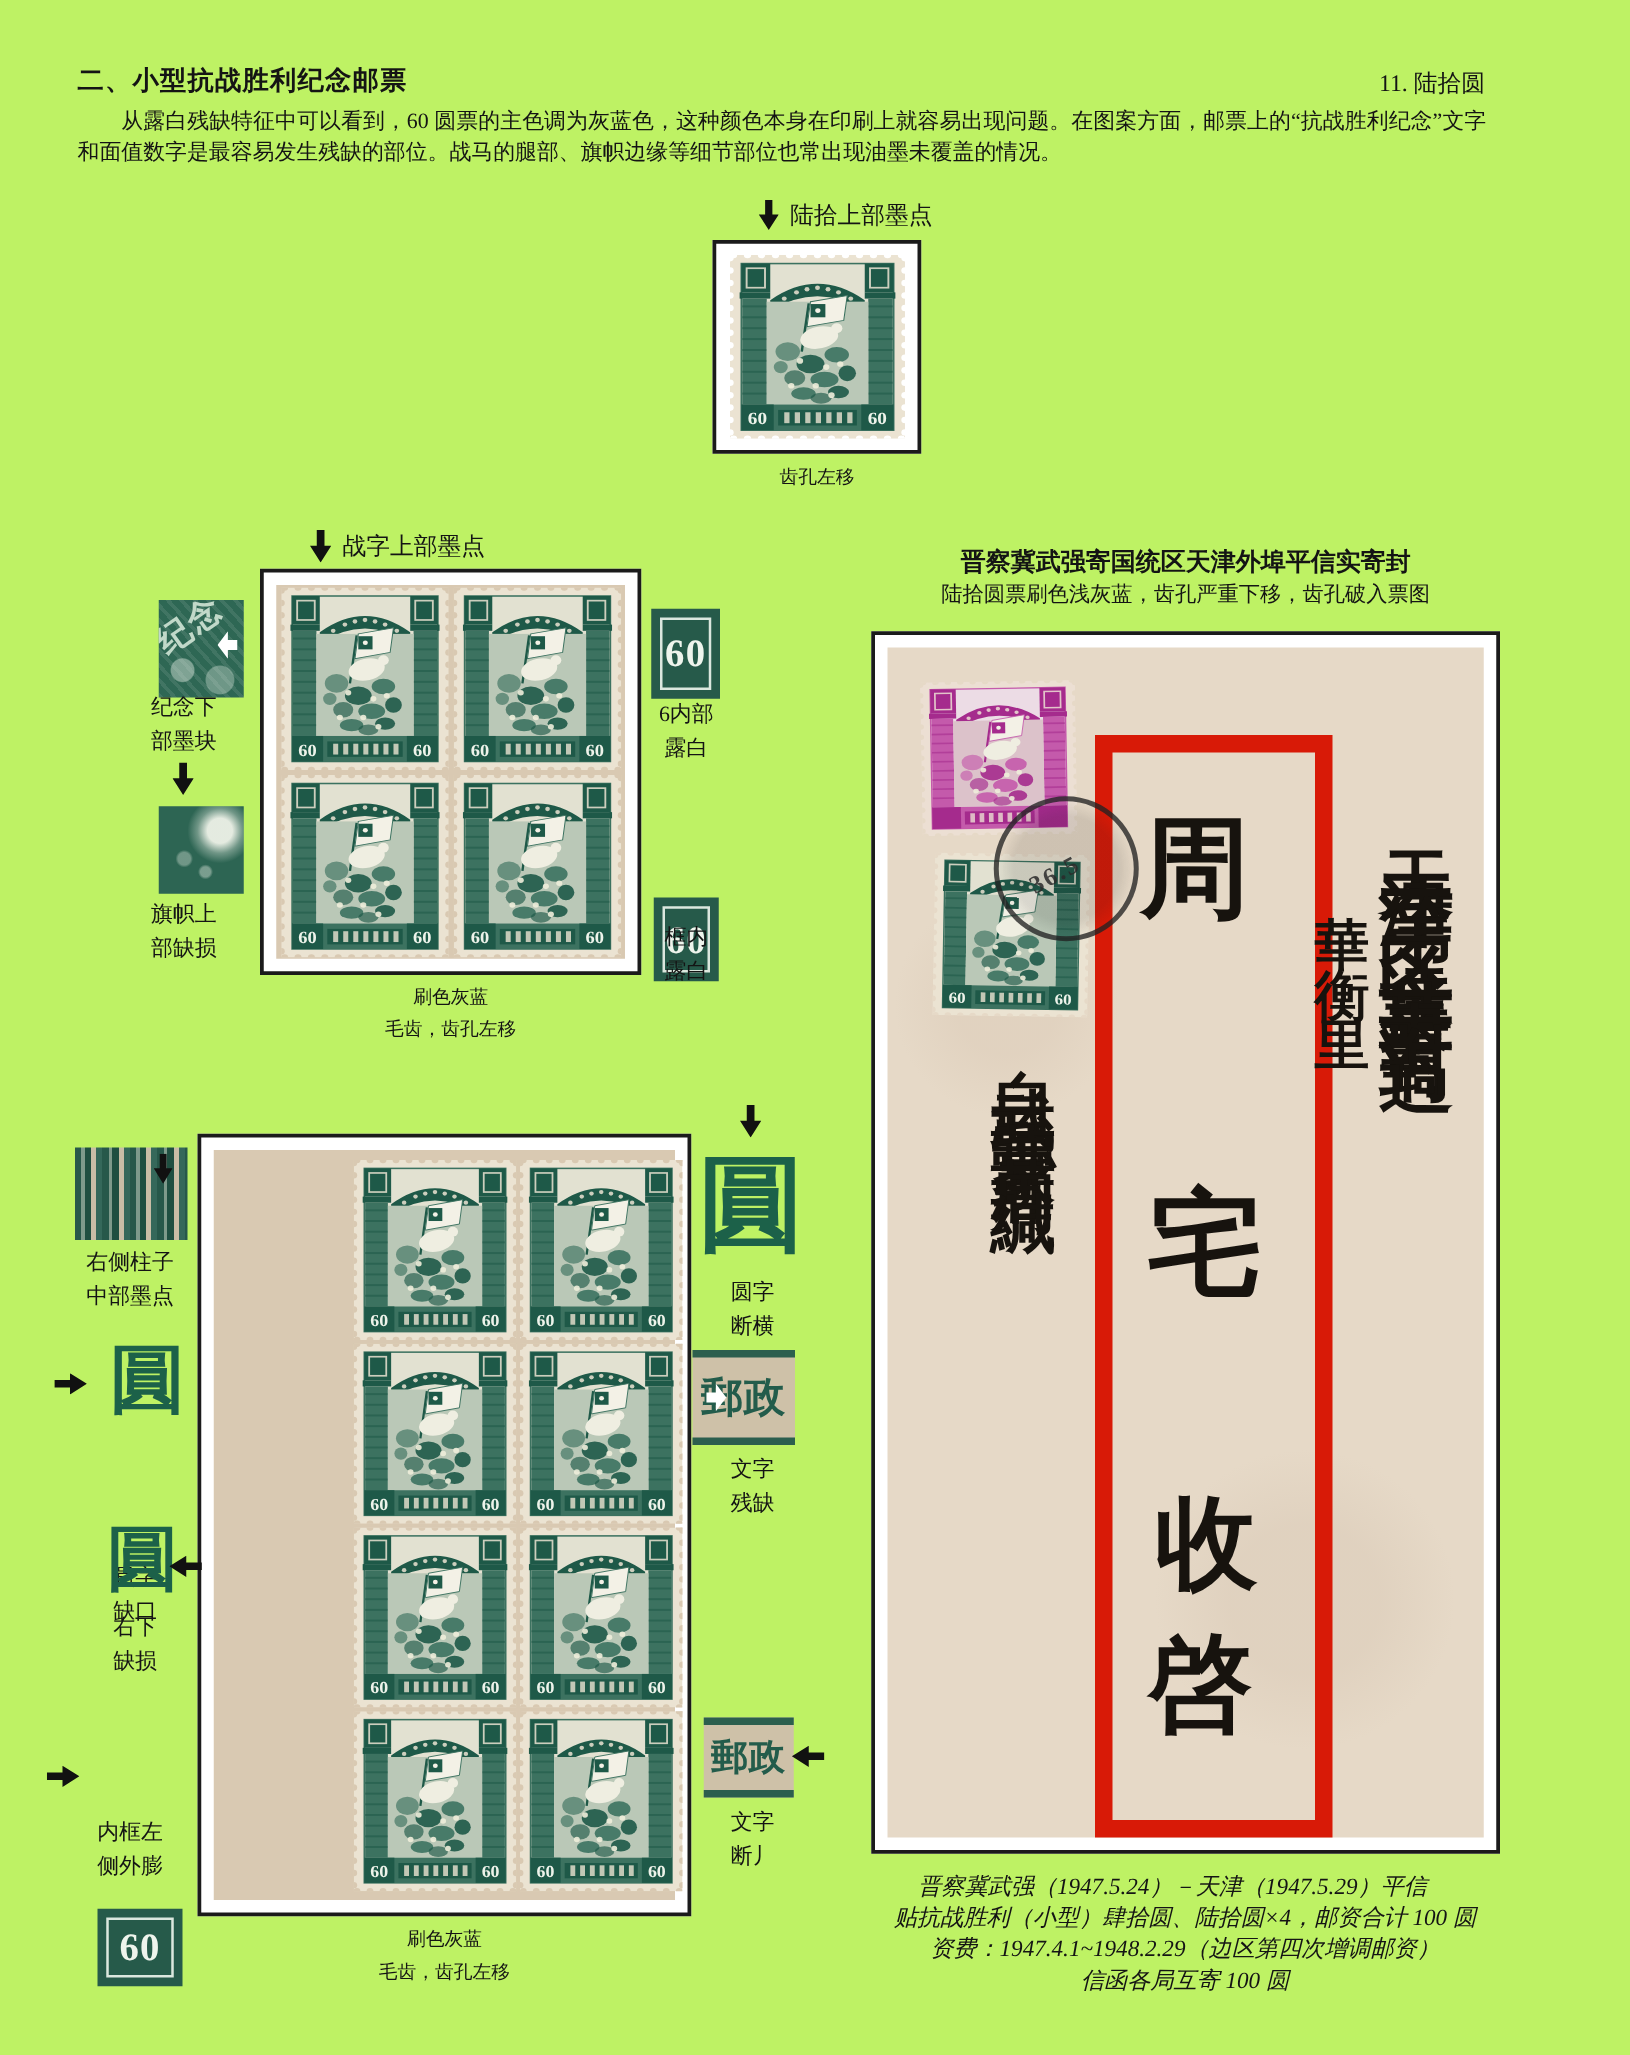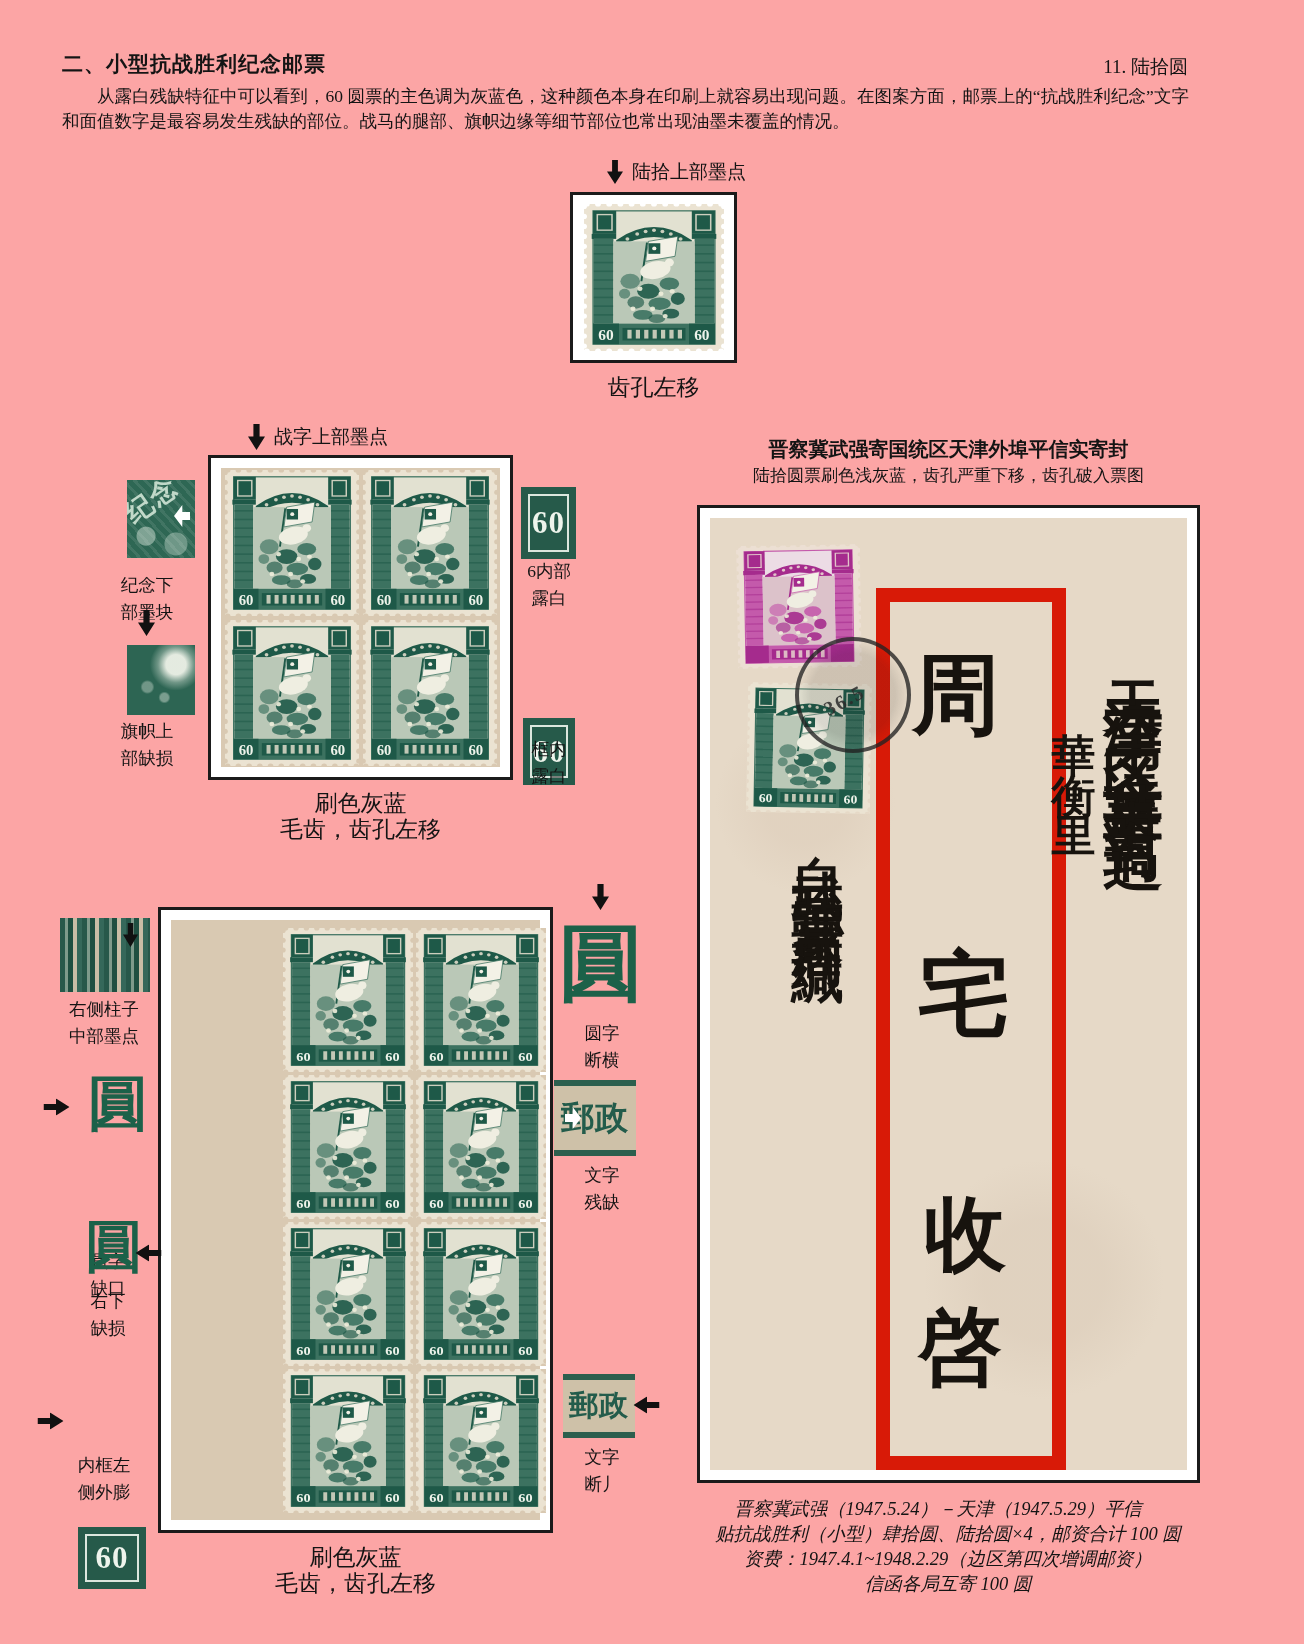--- a/index.html
+++ b/index.html
@@ -1,29 +1,29 @@
 <!DOCTYPE html>
 <html><head>
 <meta charset="utf-8">
 <style>
   html,body{margin:0;padding:0;background:#ffffff;}
-  #page{position:relative;width:1304px;height:1644px;background:#fca5a5;overflow:hidden;
+  #page{position:relative;width:1304px;height:1644px;background:#bef264;overflow:hidden;
         font-family:"Liberation Serif",serif;color:#141414;}
   .abs{position:absolute;}
   .sans{font-family:"Liberation Sans",sans-serif;}
   .center{text-align:center;}
   
   #section-title{left:62px;top:50px;font-size:21px;font-weight:bold;letter-spacing:1px;}
   #page-label{left:1000px;top:54px;width:188px;text-align:right;font-size:19px;}
   #intro{left:62px;top:84px;width:1127px;font-size:17.5px;line-height:25px;text-align:justify;text-indent:2em;}
   
   .figbox{border:3px solid #1b1b1b;background:#ffffff;box-sizing:border-box;}
   .annrow{display:flex;align-items:center;gap:9px;font-size:19px;}
   .annrow .arr{position:relative;flex:none;}
-  .caption{font-size:23px;}
+  .caption{font-size:15px;}
   .cap-small{font-size:18.5px;}
   
   #s-box{left:570px;top:192px;width:167px;height:171px;display:flex;align-items:center;justify-content:center;}
   
   #b4-box{left:208px;top:455px;width:305px;height:325px;}
   #b4-sheet{position:absolute;inset:10px;background:#d9c9b2;display:grid;
             grid-template-columns:repeat(2,134px);grid-auto-rows:146px;gap:4px;
             justify-content:center;align-content:center;}
   
   #b8-box{left:158px;top:907px;width:395px;height:626px;}
@@ -781,21 +781,21 @@
   </div>
 
   <div class="abs crop crop-jinian" style="left:127px;top:480px;width:68px;height:78px;">
     <span class="seal">纪念</span>
     <span class="arr dir-left" style="position:absolute;right:2px;top:28px;width:22px;height:16px;">
         <svg viewBox="0 0 22 26" preserveAspectRatio="none">
           <path d="M7 0 h8 v12.5 h7 L11 26 0 12.5 h7 Z" fill="#ffffff"></path>
         </svg>
       </span>
   </div>
-  <div class="abs anno-label" style="left:90px;top:572px;width:114px;">
+  <div class="abs anno-label" style="left:90px;top:552px;width:114px;">
     <div>纪念下</div>
     <div>部墨块</div>
   </div>
   <span class="arr abs" style="left:138px;top:610px;width:17px;height:26px;">
       <svg viewBox="0 0 22 26" preserveAspectRatio="none">
         <path d="M7 0 h8 v12.5 h7 L11 26 0 12.5 h7 Z" fill="#111111"></path>
       </svg>
     </span>
   <div class="abs crop crop-flag" style="left:127px;top:645px;width:68px;height:70px;"></div>
   <div class="abs anno-label" style="left:90px;top:718px;width:114px;">

